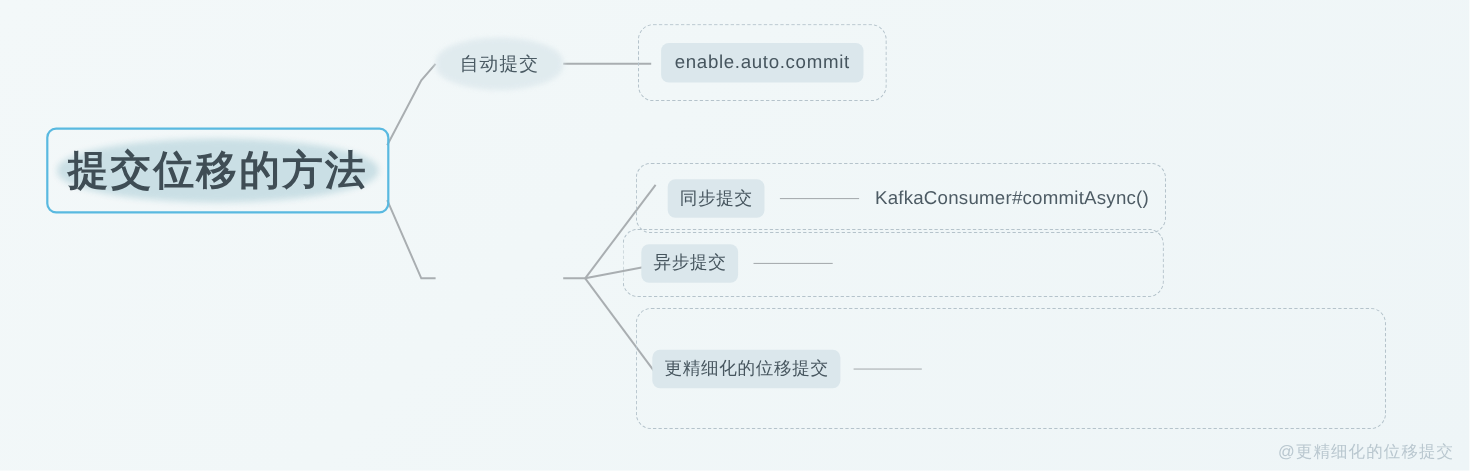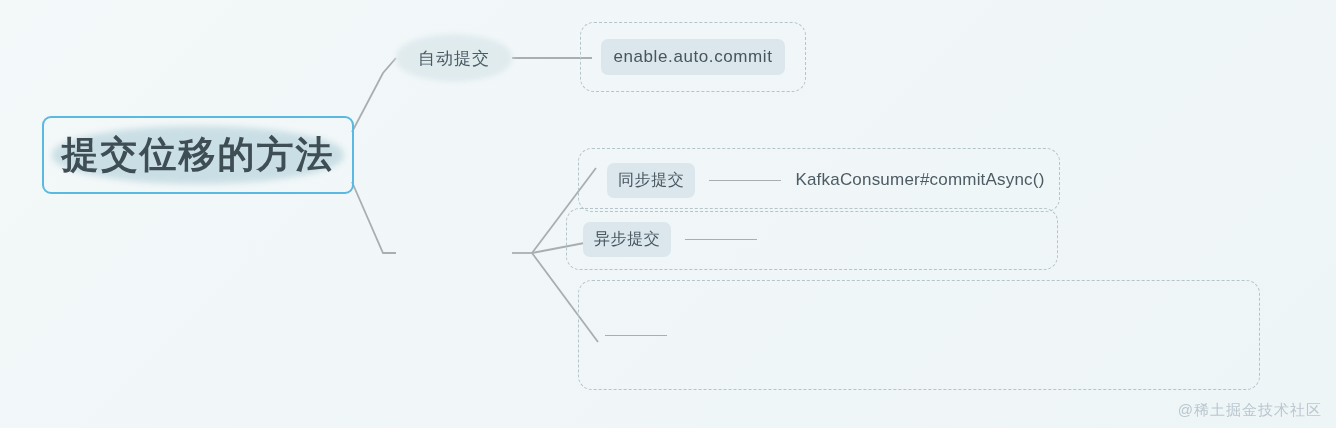--- a/index.html
+++ b/index.html
@@ -190,18 +190,19 @@
     <span class="leaf-connector"></span>
     <span class="leaf-value">KafkaConsumer#commitAsync()</span>
   </div>
 
   <div class="leaf-box" id="leaf-async">
     <span class="leaf-pill">异步提交</span>
     <span class="leaf-connector"></span>
   </div>
 
   <div class="leaf-box" id="leaf-fine">
+    <span class="leaf-pill">更精细化的位移提交</span>
     <span class="leaf-connector"></span>
   </div>
 
-  <div class="watermark">@稀土掘金技术社区</div>
+  <div class="watermark">@更精细化的位移提交</div>
 
 </div>
 
 </body></html>

